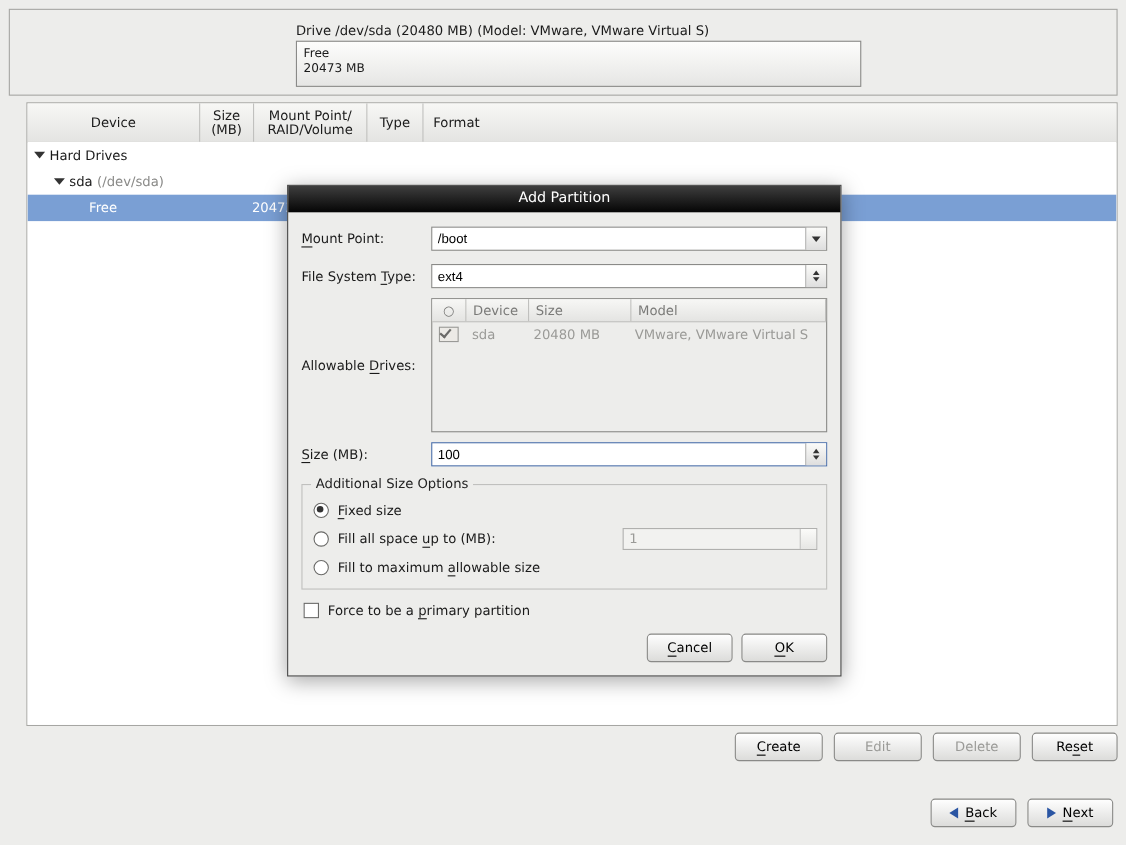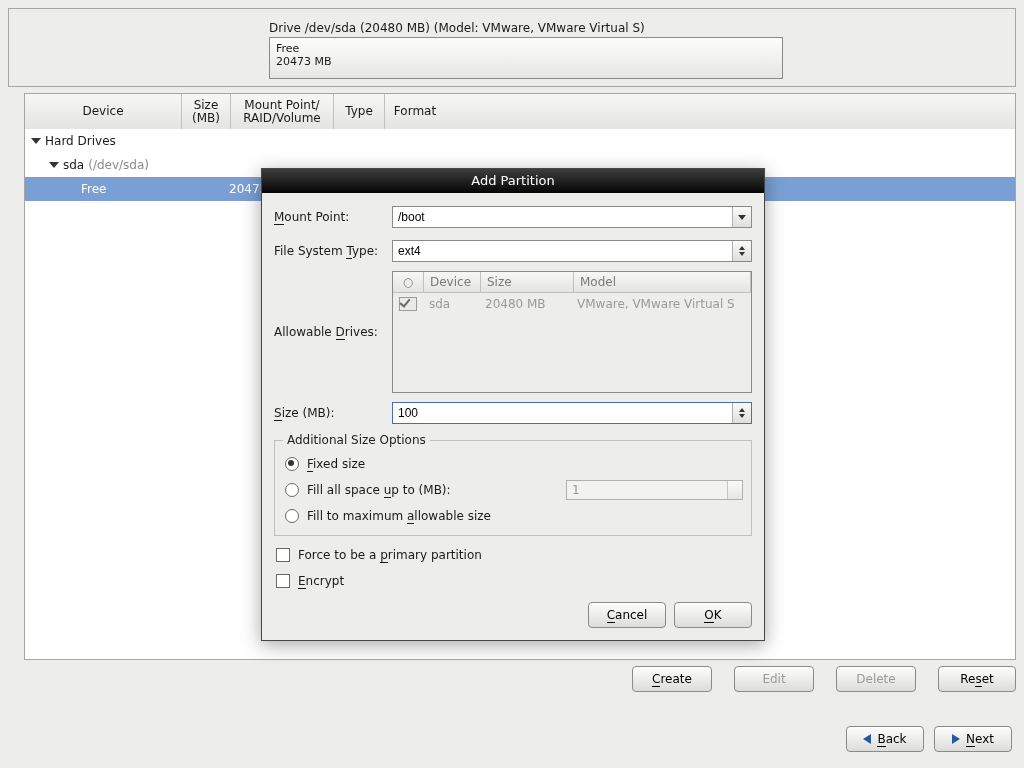--- a/index.html
+++ b/index.html
@@ -42,21 +42,21 @@
 .opt{display:flex;align-items:center;min-height:26px}
 .radio{width:12px;height:12px;border:1px solid #6a6a68;border-radius:50%;margin:0 8px 0 2px;position:relative;background:#fff}
 .radio.on::after{content:"";position:absolute;left:2px;top:2px;width:6px;height:6px;border-radius:50%;background:#333}
 .spin{width:175px;display:flex;border:1px solid #b0b0ae;background:#f2f2f0}
 .spin input{flex:1;border:0;background:transparent;color:#9a9a97;padding:2px 5px;font-family:inherit;font-size:12px}
 .spin .ud{width:14px;border-left:1px solid #c4c4c2;background:linear-gradient(#fbfbf9,#e6e6e4);display:flex;flex-direction:column;align-items:center;justify-content:center;gap:2px}
 .push{height:26px;min-width:78px;border:1px solid #8a8a88;border-radius:4px;background:linear-gradient(#fefefe,#dcdcda);font-family:inherit;font-size:12px;display:inline-flex;align-items:center;justify-content:center;cursor:default}
 .push.dis{color:#9a9a97}
 .ul{border-bottom:1px solid currentColor}
 .dlg-btns{display:flex;justify-content:flex-end;gap:8px;margin-top:8px}
-.bottom-row{position:absolute;left:8px;right:8px;top:666px;height:32px;display:flex;justify-content:flex-end;gap:22px}
+.bottom-row{position:absolute;left:8px;right:8px;top:666px;height:32px;display:flex;justify-content:flex-end;gap:10px}
 .nav-row{position:absolute;right:12px;top:726px;display:flex;gap:10px}
 .arrow-l{width:0;height:0;border-top:5px solid transparent;border-bottom:5px solid transparent;border-right:8px solid #2a55a3;margin-right:6px}
 .arrow-r{width:0;height:0;border-top:5px solid transparent;border-bottom:5px solid transparent;border-left:8px solid #2a55a3;margin-right:6px}
 </style>
 </head>
 <body>
 
 <div class="window">
 
  <div class="panel-border drive-header">
@@ -196,24 +196,20 @@
        <div class="opt">
             <span class="radio"></span>
             <span>Fill to maximum <span class="ul">a</span>llowable size</span>
           </div>
      </fieldset>
 
      <div class="opt" style="margin-left:2px">
           <span class="chk" style="border-color:#6a6a68;background:#fff;margin-right:8px"></span>
           <span>Force to be a <span class="ul">p</span>rimary partition</span>
         </div>
-     <div class="opt" style="margin-left:2px">
-          <span class="chk" style="border-color:#6a6a68;background:#fff;margin-right:8px"></span>
-          <span><span class="ul">E</span>ncrypt</span>
-        </div>
 
      <div class="dlg-btns">
        <button class="push" style="width:78px"><span class="ul">C</span>ancel</button>
        <button class="push" style="width:78px"><span class="ul">O</span>K</button>
      </div>
 
    </div>
  </div>
 
 </div>

